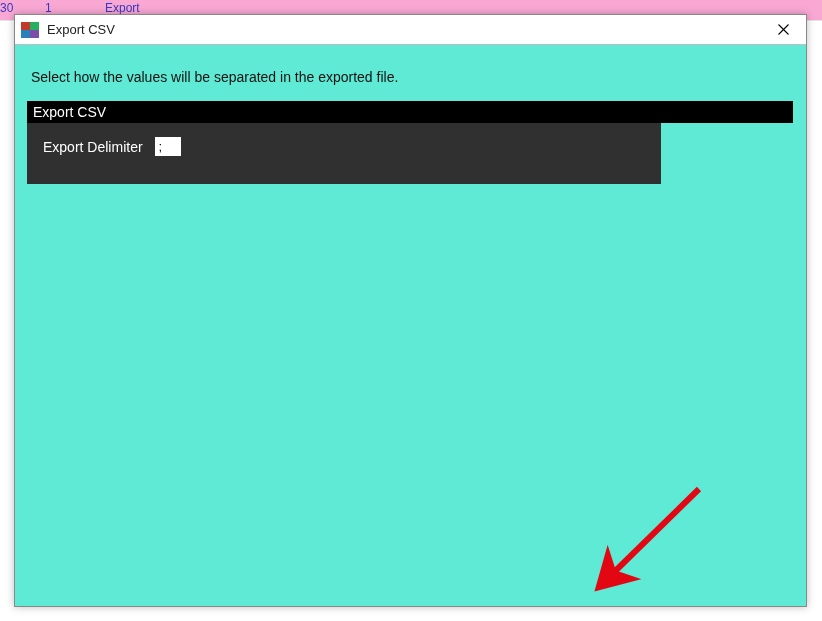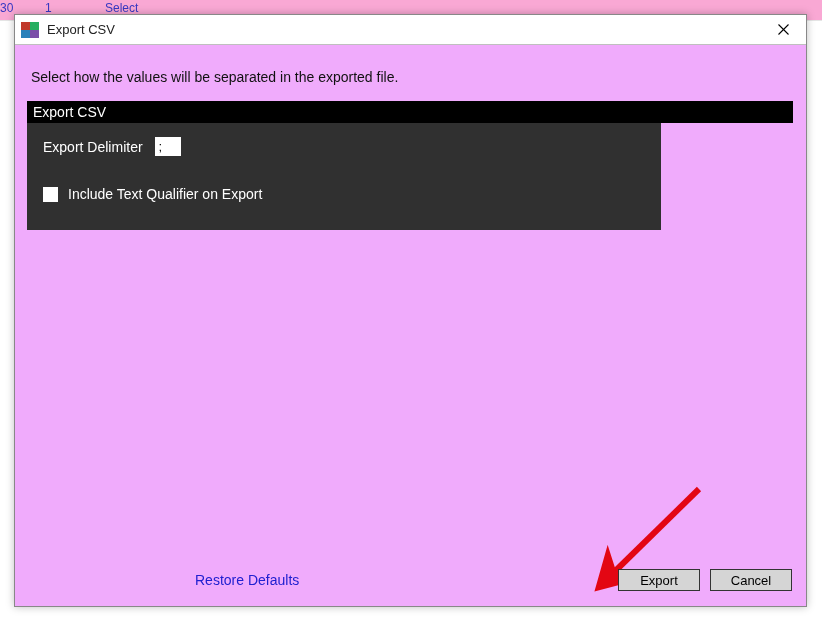--- a/index.html
+++ b/index.html
@@ -25,21 +25,21 @@
   }
   .bg-cell1 { position: absolute; left: 0; top: 1px; width: 8px; text-align: right; }
   .bg-cell2 { position: absolute; left: 45px; top: 1px; }
   .bg-cell3 { position: absolute; left: 105px; top: 1px; }
   .bg-border { position: absolute; top: 20px; left: 0; width: 100%; height: 1px; background: #bfbfbf; opacity: .4;}
 
   .dialog {
     position: absolute;
     left: 14px; top: 14px;
     width: 793px; height: 593px;
-    background: #f0abfc;
+    background: #5eead4;
     border: 1px solid #888;
     box-shadow: 0 0 8px rgba(0,0,0,0.25);
     display: flex;
     flex-direction: column;
   }
 
   .titlebar {
     height: 30px;
     background: #fff;
     border-bottom: 1px solid #bfbfbf;
@@ -154,21 +154,21 @@
     position: absolute;
     pointer-events: none;
   }
 </style>
 </head>
 <body>
 
 <div class="bg-row">
   <span class="bg-cell1">30</span>
   <span class="bg-cell2">1</span>
-  <span class="bg-cell3">Select</span>
+  <span class="bg-cell3">Export</span>
 </div>
 <div class="bg-border"></div>
 
 <div class="dialog">
 
   <div class="titlebar">
     <span class="app-icon">
       <span class="ic-a"></span>
         <span class="ic-b"></span>
         <span class="ic-c"></span>
@@ -188,39 +188,28 @@
     <div class="instruction">Select how the values will be separated in the exported file.</div>
 
     <div class="panel-header">Export CSV</div>
     <div class="panel">
 
       <div class="row">
         <span class="lbl">Export Delimiter</span>
         <input class="fld sm" type="text" value=";" style="">
       </div>
 
-      <div class="row row-gap">
-        <span class="chk"></span>
-        <span class="lbl" style="margin-right:0">Include Text Qualifier on Export</span>
-      </div>
 
 
     </div>
 
     <svg class="arrow" width="130" height="115" style="left:566px; top:438px;">
       <defs>
         <marker id="ah" markerWidth="8" markerHeight="8" refX="5" refY="4" orient="auto" markerUnits="strokeWidth">
           <path d="M0,0 L7,4 L0,8 L2,4 Z" fill="#e30613"></path>
         </marker>
       </defs>
       <line x1="118" y1="6" x2="22" y2="100" stroke="#e30613" stroke-width="6" marker-end="url(#ah)"></line>
     </svg>
 
-    <div class="footer">
-      <button class="restore-link">Restore Defaults</button>
-      <div class="btns">
-        <button class="btn">Export</button>
-        <button class="btn">Cancel</button>
-      </div>
-    </div>
 
   </div>
 </div>
 
 </body></html>

